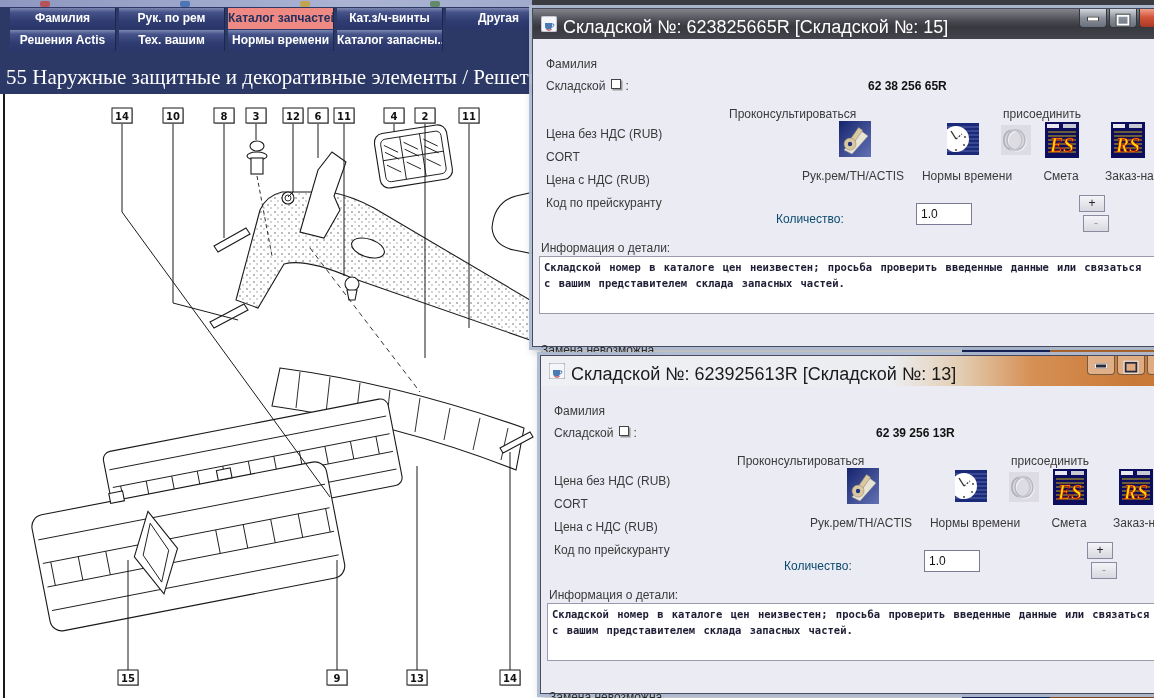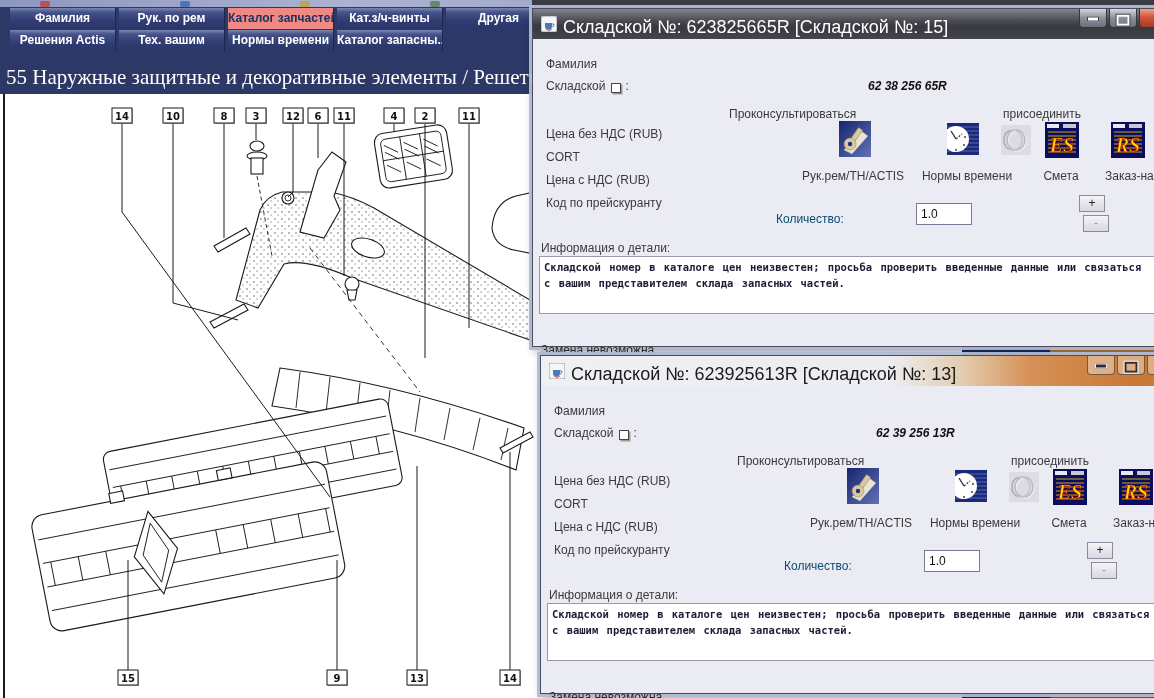--- a/index.html
+++ b/index.html
@@ -55,23 +55,23 @@
   .wb i{position:absolute;left:50%;top:50%;transform:translate(-50%,-30%);display:block;}
   .wb-min{left:546px;width:28px;} .wb-max{left:576px;width:28px;} .wb-close{left:606px;width:44px;}
   .wb-min i{width:10px;height:3px;background:#fff;border:1px solid #444;}
   .wb-max i{width:9px;height:7px;background:transparent;border:2px solid #fff;outline:1px solid #555;}
   .tb-dark .wb-close{background:linear-gradient(180deg,#f0a088,#d4543c 45%,#a83a24);}
   .tb-light .wb{background:rgba(255,255,255,.38);border-color:rgba(80,60,40,.75);}
   .tb-light .wb-min i{background:#2a2a3a;border-color:#eee;}
   .tb-light .wb-max i{border-color:#2a2a3a;outline-color:#eee;}
 
   .lab{position:absolute;left:13px;white-space:nowrap;color:#3a3a3a;}
-  .fam{top:48px;} .stockrow{top:70px;display:flex;align-items:flex-end;gap:5px;}
+  .fam{top:48px;} .stockrow{top:70px;display:flex;align-items:flex-start;gap:5px;}
   .cbx{display:inline-block;width:8px;height:8px;border:1px solid #444;box-shadow:1.5px 1.5px 0 #999;background:#fff;}
-  .stockval{position:absolute;left:335px;top:70px;font-weight:bold;color:#111;white-space:nowrap;font-style:italic;}
+  .stockval{position:absolute;left:335px;top:70px;font-weight:bold;color:#111;white-space:nowrap;}
   .consult{position:absolute;left:196px;top:98px;width:170px;text-align:left;color:#3a3a3a;}
   .attach{position:absolute;left:449px;top:98px;width:120px;text-align:center;color:#3a3a3a;}
   .lb1{top:118px;} .lb2{top:141px;} .lb3{top:164px;} .lb4{top:187px;}
   .dlgicon{position:absolute;cursor:pointer;}
   .ic-wrench{left:306px;top:112px;width:32px;height:36px;}
   .ic-clock{left:414px;top:114px;width:32px;height:32px;}
   .ic-coins{left:468px;top:116px;width:30px;height:30px;}
   .ic-est{left:512px;top:113px;width:34px;height:36px;}
   .ic-ord{left:578px;top:113px;width:34px;height:36px;}
   .iclab{position:absolute;top:160px;text-align:center;color:#3a3a3a;white-space:nowrap;}

